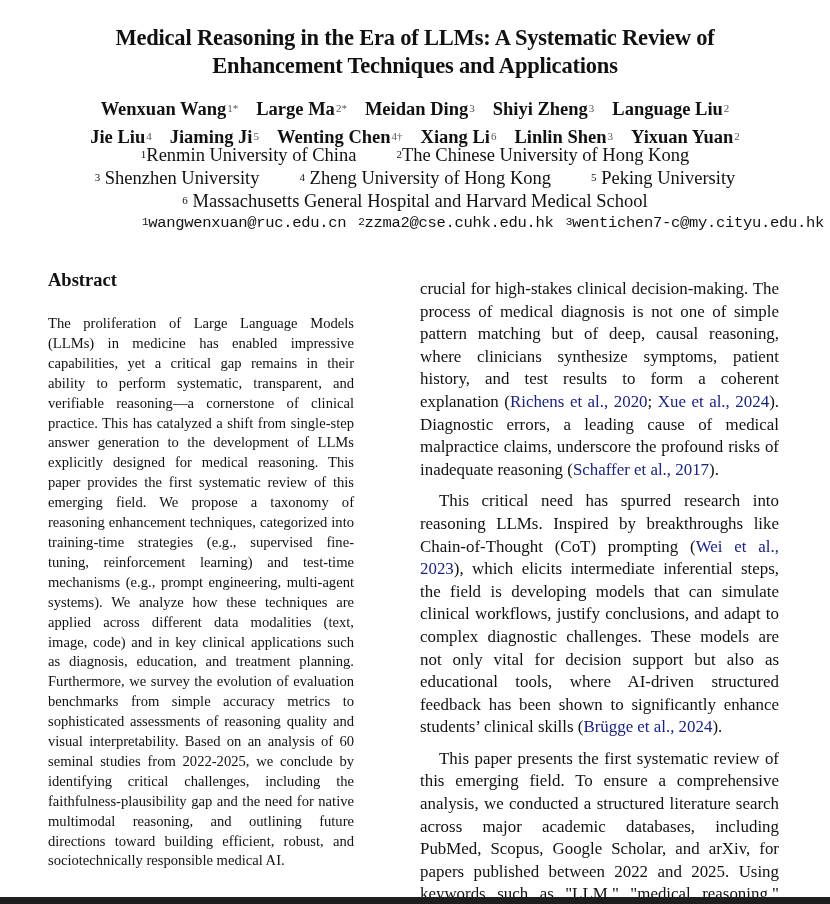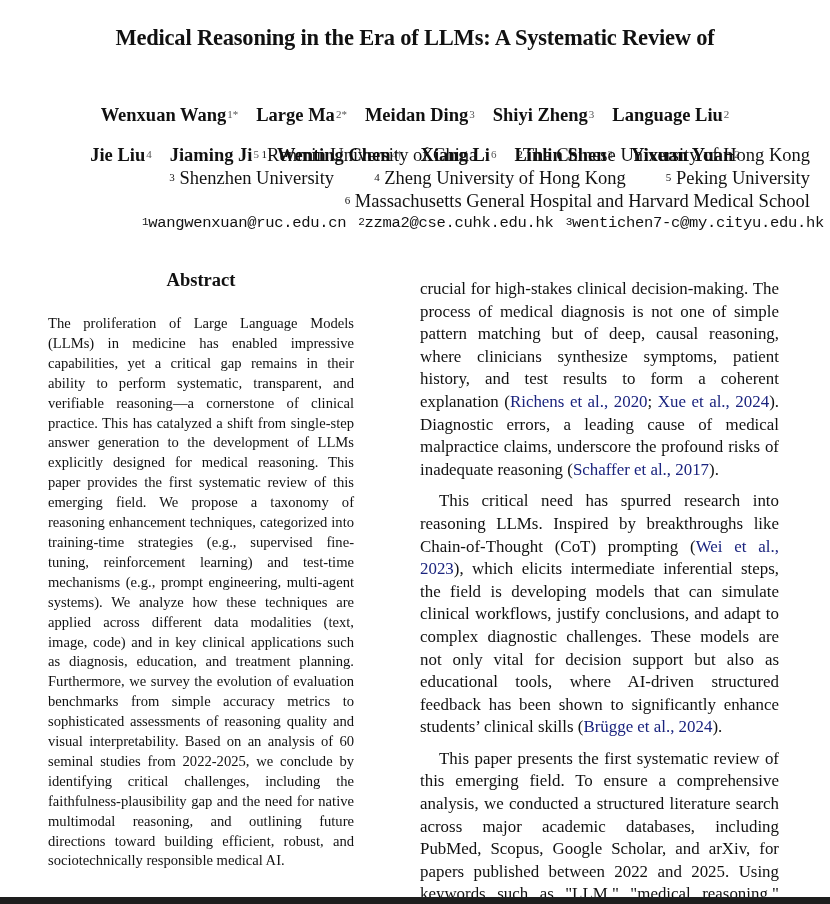--- a/index.html
+++ b/index.html
@@ -12,37 +12,37 @@
   .title {
     position: absolute; left: 0; top: 24px; width: 830px; text-align: center;
     font-weight: bold; font-size: 22.5px; line-height: 28px; letter-spacing: -0.2px;
   }
   .title div { white-space: nowrap; }
   .authors {
     position: absolute; left: 0; top: 95px; width: 830px; text-align: center;
     font-weight: bold; font-size: 18.5px; line-height: 24px;
   }
   .authors .row { white-space: nowrap; }
-  .author { display: inline-block; margin: 8px 9px; }
+  .author { display: inline-block; margin: 2px 9px; }
   .author sup { font-weight: normal; font-size: 11px; color: #555; vertical-align: top; position: relative; top: -1px; margin-left: 1px; }
   .affils {
     position: absolute; left: 0; top: 144px; width: 830px; text-align: center;
     font-size: 18.5px; line-height: 23px;
   }
-  .affils .row { white-space: nowrap; text-align: right; }
+  .affils .row { white-space: nowrap; }
   .aff { display: inline-block; margin: 0 20px; }
   .aff sup, .email sup { font-size: 11px; vertical-align: top; position: relative; top: -1px; }
   .emails {
     position: absolute; left: 0; top: 212px; width: 830px; text-align: right;
     font-family: "Liberation Mono", "DejaVu Sans Mono", monospace; font-size: 15.5px; line-height: 22px;
     white-space: nowrap; letter-spacing: -0.3px;
   }
   .email { display: inline-block; margin: 0 6px; }
   .abstract-heading {
-    position: absolute; left: 48px; top: 268px; width: 306px; text-align: center;
+    position: absolute; left: 48px; top: 268px; width: 306px; 
     font-weight: bold; font-size: 18.5px; line-height: 24px;
   }
   .abstract-body {
     position: absolute; left: 48px; top: 314px; width: 306px;
     font-size: 14.6px; line-height: 19.9px; text-align: justify; hyphens: manual;
   }
   .right-col {
     position: absolute; left: 411px; top: 269px; width: 377px;
     font-size: 16.9px; line-height: 22.6px; text-align: justify;
   }
@@ -52,20 +52,21 @@
   .bottom-bar {
     position: absolute; left: 0; top: 897px; width: 830px; height: 7px; background: #1e1e1e;
   }
 </style>
 </head>
 <body>
 
 <div class="page">
   <div class="title">
     <div>Medical Reasoning in the Era of LLMs: A Systematic Review of</div>
+    <div>Enhancement Techniques and Applications</div>
   </div>
 
   <div class="authors" id="authors">
       <div class="row"><span class="author"><span>Wenxuan Wang</span><sup>1*</sup></span><span class="author"><span>Large Ma</span><sup>2*</sup></span><span class="author"><span>Meidan Ding</span><sup>3</sup></span><span class="author"><span>Shiyi Zheng</span><sup>3</sup></span><span class="author"><span>Language Liu</span><sup>2</sup></span></div>
       <div class="row"><span class="author"><span>Jie Liu</span><sup>4</sup></span><span class="author"><span>Jiaming Ji</span><sup>5</sup></span><span class="author"><span>Wenting Chen</span><sup>4†</sup></span><span class="author"><span>Xiang Li</span><sup>6</sup></span><span class="author"><span>Linlin Shen</span><sup>3</sup></span><span class="author"><span>Yixuan Yuan</span><sup>2</sup></span></div>
     </div>
   <div class="affils" id="affils">
       <div class="row"><span class="aff"><sup>1</sup><span>Renmin University of China</span></span><span class="aff"><sup>2</sup><span>The Chinese University of Hong Kong</span></span></div>
       <div class="row"><span class="aff"><sup>3</sup><span> Shenzhen University</span></span><span class="aff"><sup>4</sup><span> Zheng University of Hong Kong</span></span><span class="aff"><sup>5</sup><span> Peking University</span></span></div>
       <div class="row"><span class="aff"><sup>6</sup><span> Massachusetts General Hospital and Harvard Medical School</span></span></div>

